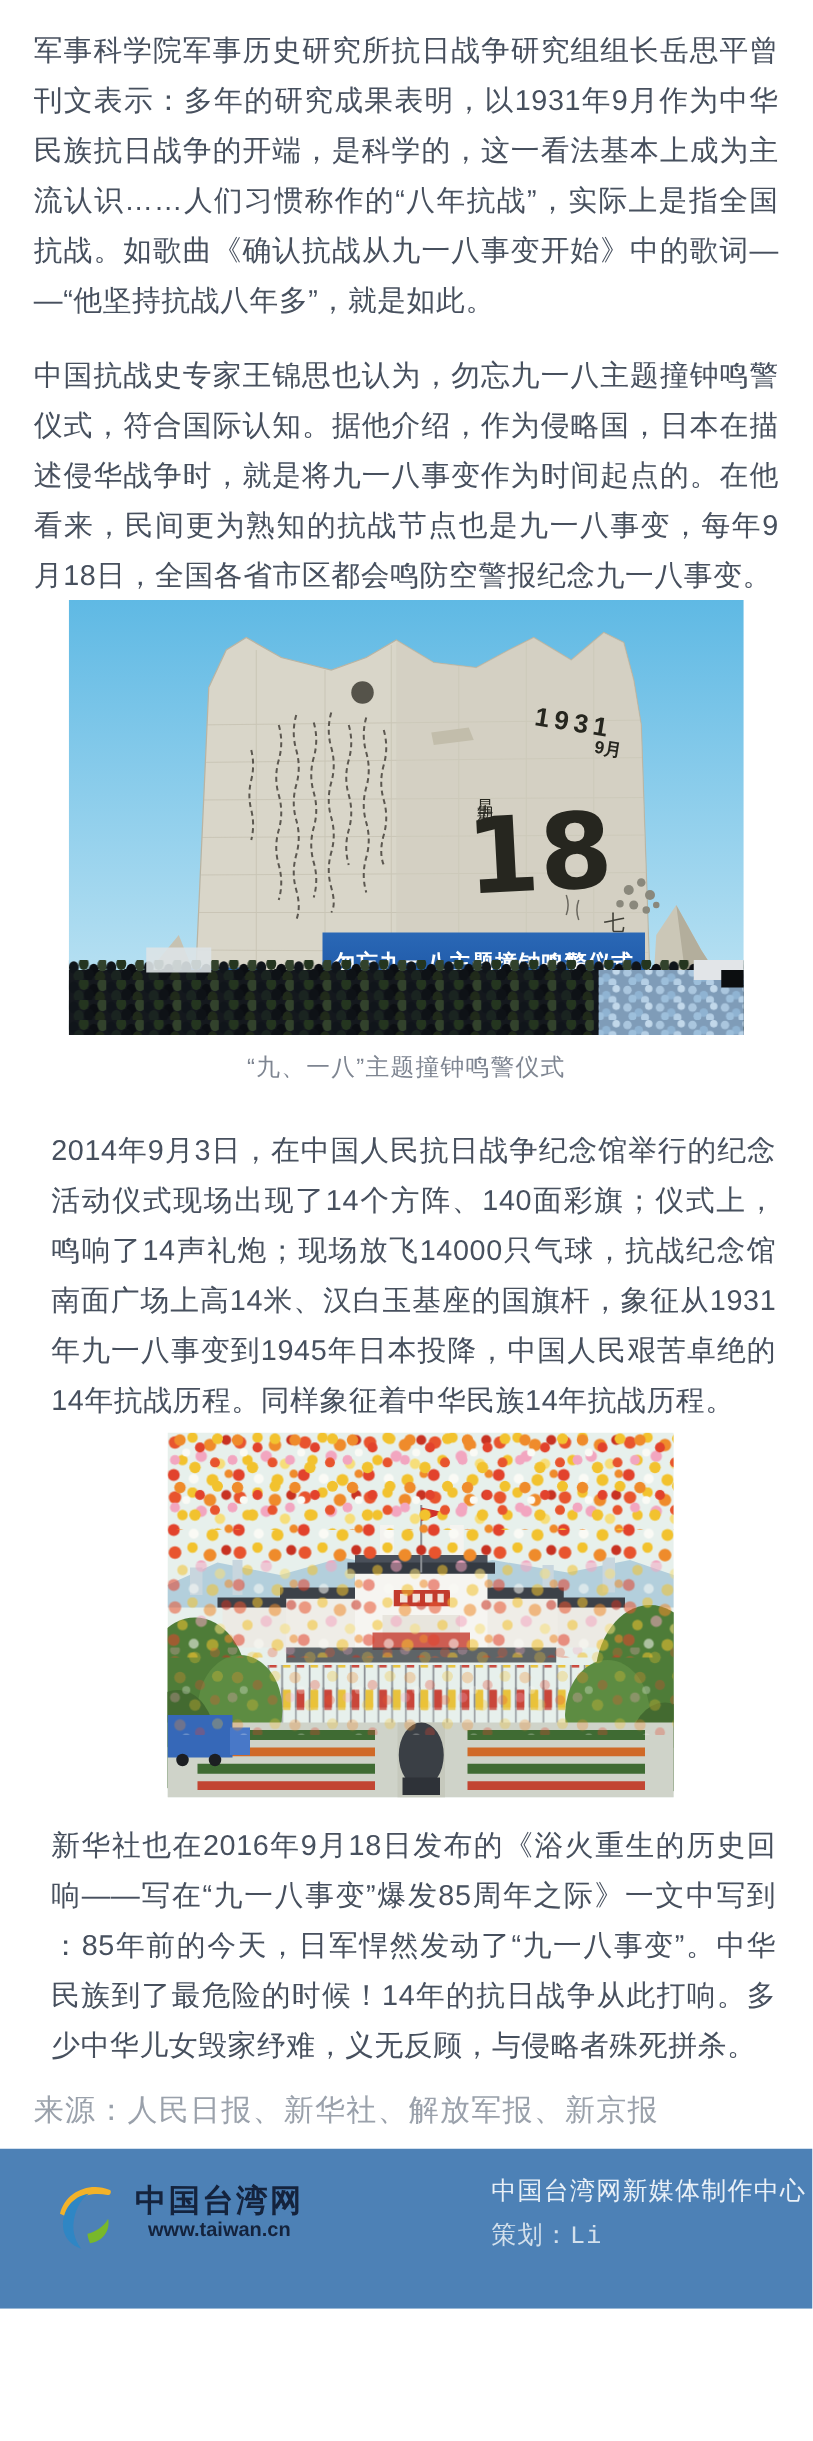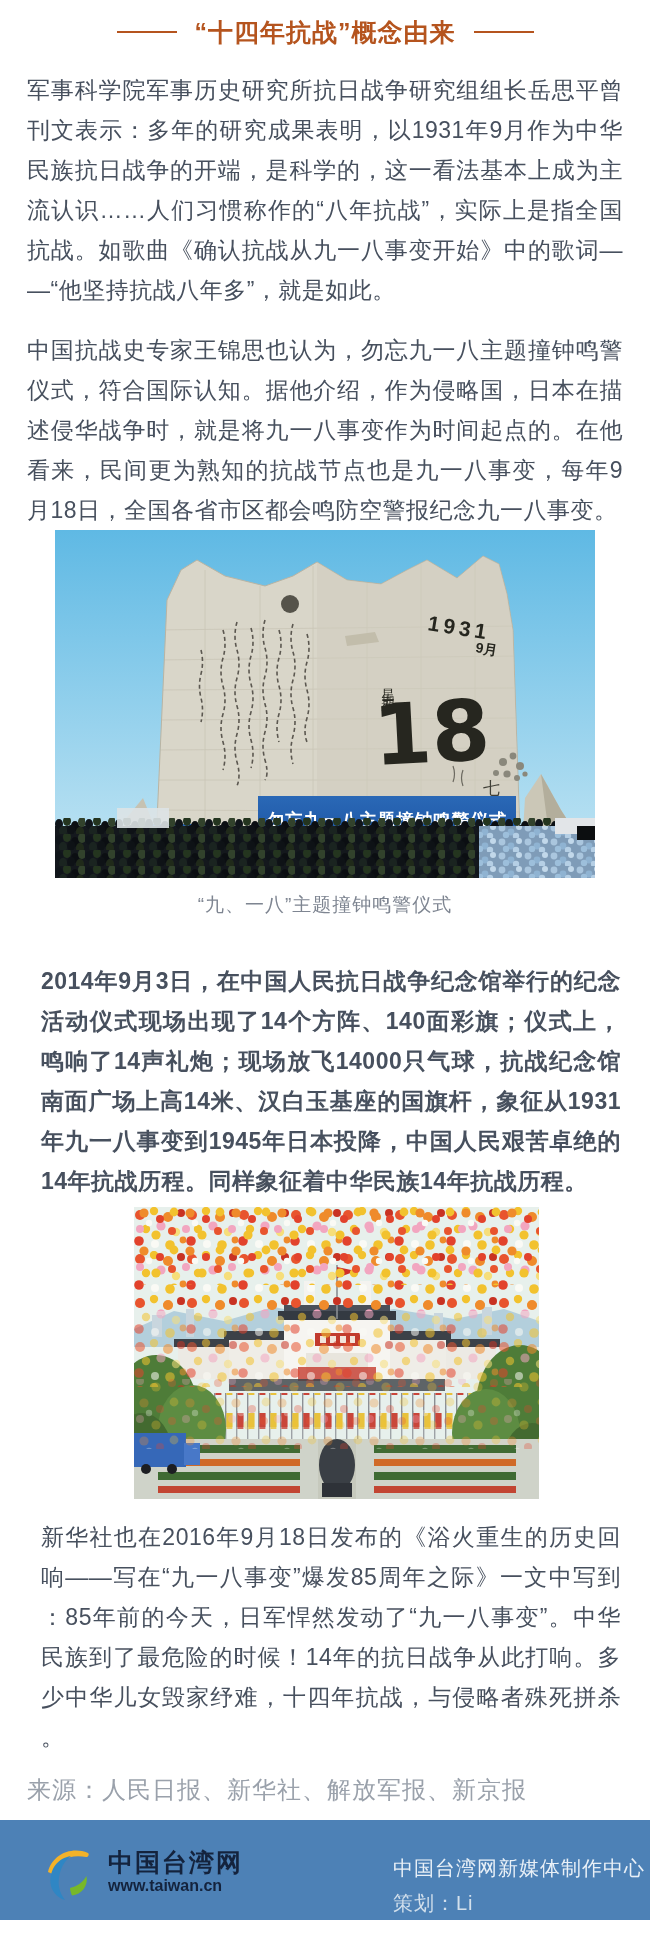--- a/index.html
+++ b/index.html
@@ -7,56 +7,51 @@
   .page{width:650px;background:#fff;}
 
   
   .title-row{margin:14px 0 0;display:flex;align-items:center;justify-content:center;gap:18px;height:36px;}
   .title-row .rule{display:block;width:60px;height:2px;background:#b5541e;}
   h1.title{margin:0;font-size:25px;font-weight:bold;color:#b5541e;letter-spacing:1px;white-space:nowrap;}
 
   
   .para{margin:20px 27px 0;font-size:23px;line-height:40px;color:#47505e;
         text-align:justify;line-break:anywhere;letter-spacing:.5px;}
-  .para.p3{margin-top:43px;font-weight:bold;}
+  .para.p3{margin-top:32px;}
   .para.p4{margin-top:18px;}
   .para.indented{margin-left:41px;margin-right:29px;}
 
   
   figure{margin:0;padding:0;}
   .fig1{width:540px;height:348px;margin:0 auto;}
   .fig2{width:405px;height:292px;margin:6px 0 0 134px;}
   .fig svg{display:block;}
   .caption{font-size:19px;line-height:26px;color:#7e8591;text-align:center;letter-spacing:1px;}
   .cap1{margin-top:14px;}
   .cap2{margin-top:16px;}
 
   
   .source{margin:20px 27px 0;font-size:24px;line-height:26px;color:#9aa1ab;letter-spacing:1px;}
 
   
-  footer{margin-top:17px;height:100px;background:#4d81b6;display:flex;align-items:flex-start;box-sizing:border-box;padding-top:24px;}
+  footer{margin-top:17px;height:128px;background:#4d81b6;display:flex;align-items:flex-start;box-sizing:border-box;padding-top:24px;}
   .logo-block{margin-left:42px;display:flex;align-items:center;gap:10px;}
   .logo-mark{width:56px;height:56px;flex:0 0 auto;}
   .logo-name{font-size:25px;font-weight:bold;color:#14233d;letter-spacing:2px;line-height:28px;}
-  .logo-url{font-size:16px;font-weight:bold;color:#14233d;line-height:20px;}
-  .credits{margin-left:150px;margin-top:12px;color:#e9f0f7;}
+  .logo-url{font-size:16px;font-weight:bold;color:#14233d;line-height:20px;text-align:center;}
+  .credits{margin-left:150px;color:#e9f0f7;font-family:Liberation Mono, monospace;}
   .credits .line{font-size:20px;line-height:24px;margin-bottom:13px;letter-spacing:1px;}
   .credits .small{font-size:20px;line-height:20px;color:#d3e0ec;margin-bottom:0;}
 </style>
 </head>
 <body>
 
 <div class="page">
 
-  <div class="title-row">
-    <span class="rule"></span>
-    <h1 class="title">“十四年抗战”概念由来</h1>
-    <span class="rule"></span>
-  </div>
 
   <p class="para p1">军事科学院军事历史研究所抗日战争研究组组长岳思平曾刊文表示：多年的研究成果表明，以1931年9月作为中华民族抗日战争的开端，是科学的，这一看法基本上成为主流认识……人们习惯称作的“八年抗战”，实际上是指全国抗战。如歌曲《确认抗战从九一八事变开始》中的歌词——“他坚持抗战八年多”，就是如此。</p>
   <p class="para p2">中国抗战史专家王锦思也认为，勿忘九一八主题撞钟鸣警仪式，符合国际认知。据他介绍，作为侵略国，日本在描述侵华战争时，就是将九一八事变作为时间起点的。在他看来，民间更为熟知的抗战节点也是九一八事变，每年9月18日，全国各省市区都会鸣防空警报纪念九一八事变。</p>
 
   <figure class="fig fig1">
     <svg width="540" height="348" viewBox="0 0 540 348" xmlns="http://www.w3.org/2000/svg">
       <defs>
         <linearGradient id="sky1" x1="0" y1="0" x2="0" y2="1">
           <stop offset="0" stop-color="#5fb9e4"></stop>
             <stop offset="1" stop-color="#c4e6f4"></stop>
@@ -276,21 +271,21 @@
 
       <g>
         <rect x="0" y="0" width="405" height="104" fill="url(#bal)"></rect>
         <rect x="0" y="0" width="405" height="78" fill="url(#bal2)"></rect>
         <rect x="0" y="96" width="405" height="84" fill="url(#bal)" opacity="0.55"></rect>
         <rect x="0" y="172" width="405" height="70" fill="url(#bal2)" opacity="0.3"></rect>
       </g>
     </svg>
   </figure>
 
-  <p class="para p4 indented">新华社也在2016年9月18日发布的《浴火重生的历史回响——写在“九一八事变”爆发85周年之际》一文中写到：85年前的今天，日军悍然发动了“九一八事变”。中华民族到了最危险的时候！14年的抗日战争从此打响。多少中华儿女毁家纾难，十四年抗战，与侵略者殊死拼杀。</p>
+  <p class="para p4 indented">新华社也在2016年9月18日发布的《浴火重生的历史回响——写在“九一八事变”爆发85周年之际》一文中写到：85年前的今天，日军悍然发动了“九一八事变”。中华民族到了最危险的时候！14年的抗日战争从此打响。多少中华儿女毁家纾难，义无反顾，与侵略者殊死拼杀。</p>
 
   <div class="source">来源：人民日报、新华社、解放军报、新京报</div>
 
   <footer>
     <div class="logo-block">
       <svg class="logo-mark" viewBox="0 0 56 56" xmlns="http://www.w3.org/2000/svg">
         <path d="M6,28 C10,11 29,2 46,9 C47.5,10 46.5,13.5 44,13 C30,10 14,15 10.5,30 Z" fill="#f3b229"></path>
         <path d="M29,12 C16,14 7.5,25 8.5,39 C9.2,47 15,53.5 23,56 C17,48 15.5,40 17.5,31 C19.5,22 23.5,16 29,12 Z" fill="#2f86c4"></path>
         <path d="M28,44 C34.5,42.5 41,38.5 44.5,32 C46.5,42 39.5,50.5 30,51.5 C29,49 28,46.5 28,44 Z" fill="#78b82a"></path>
       </svg>

